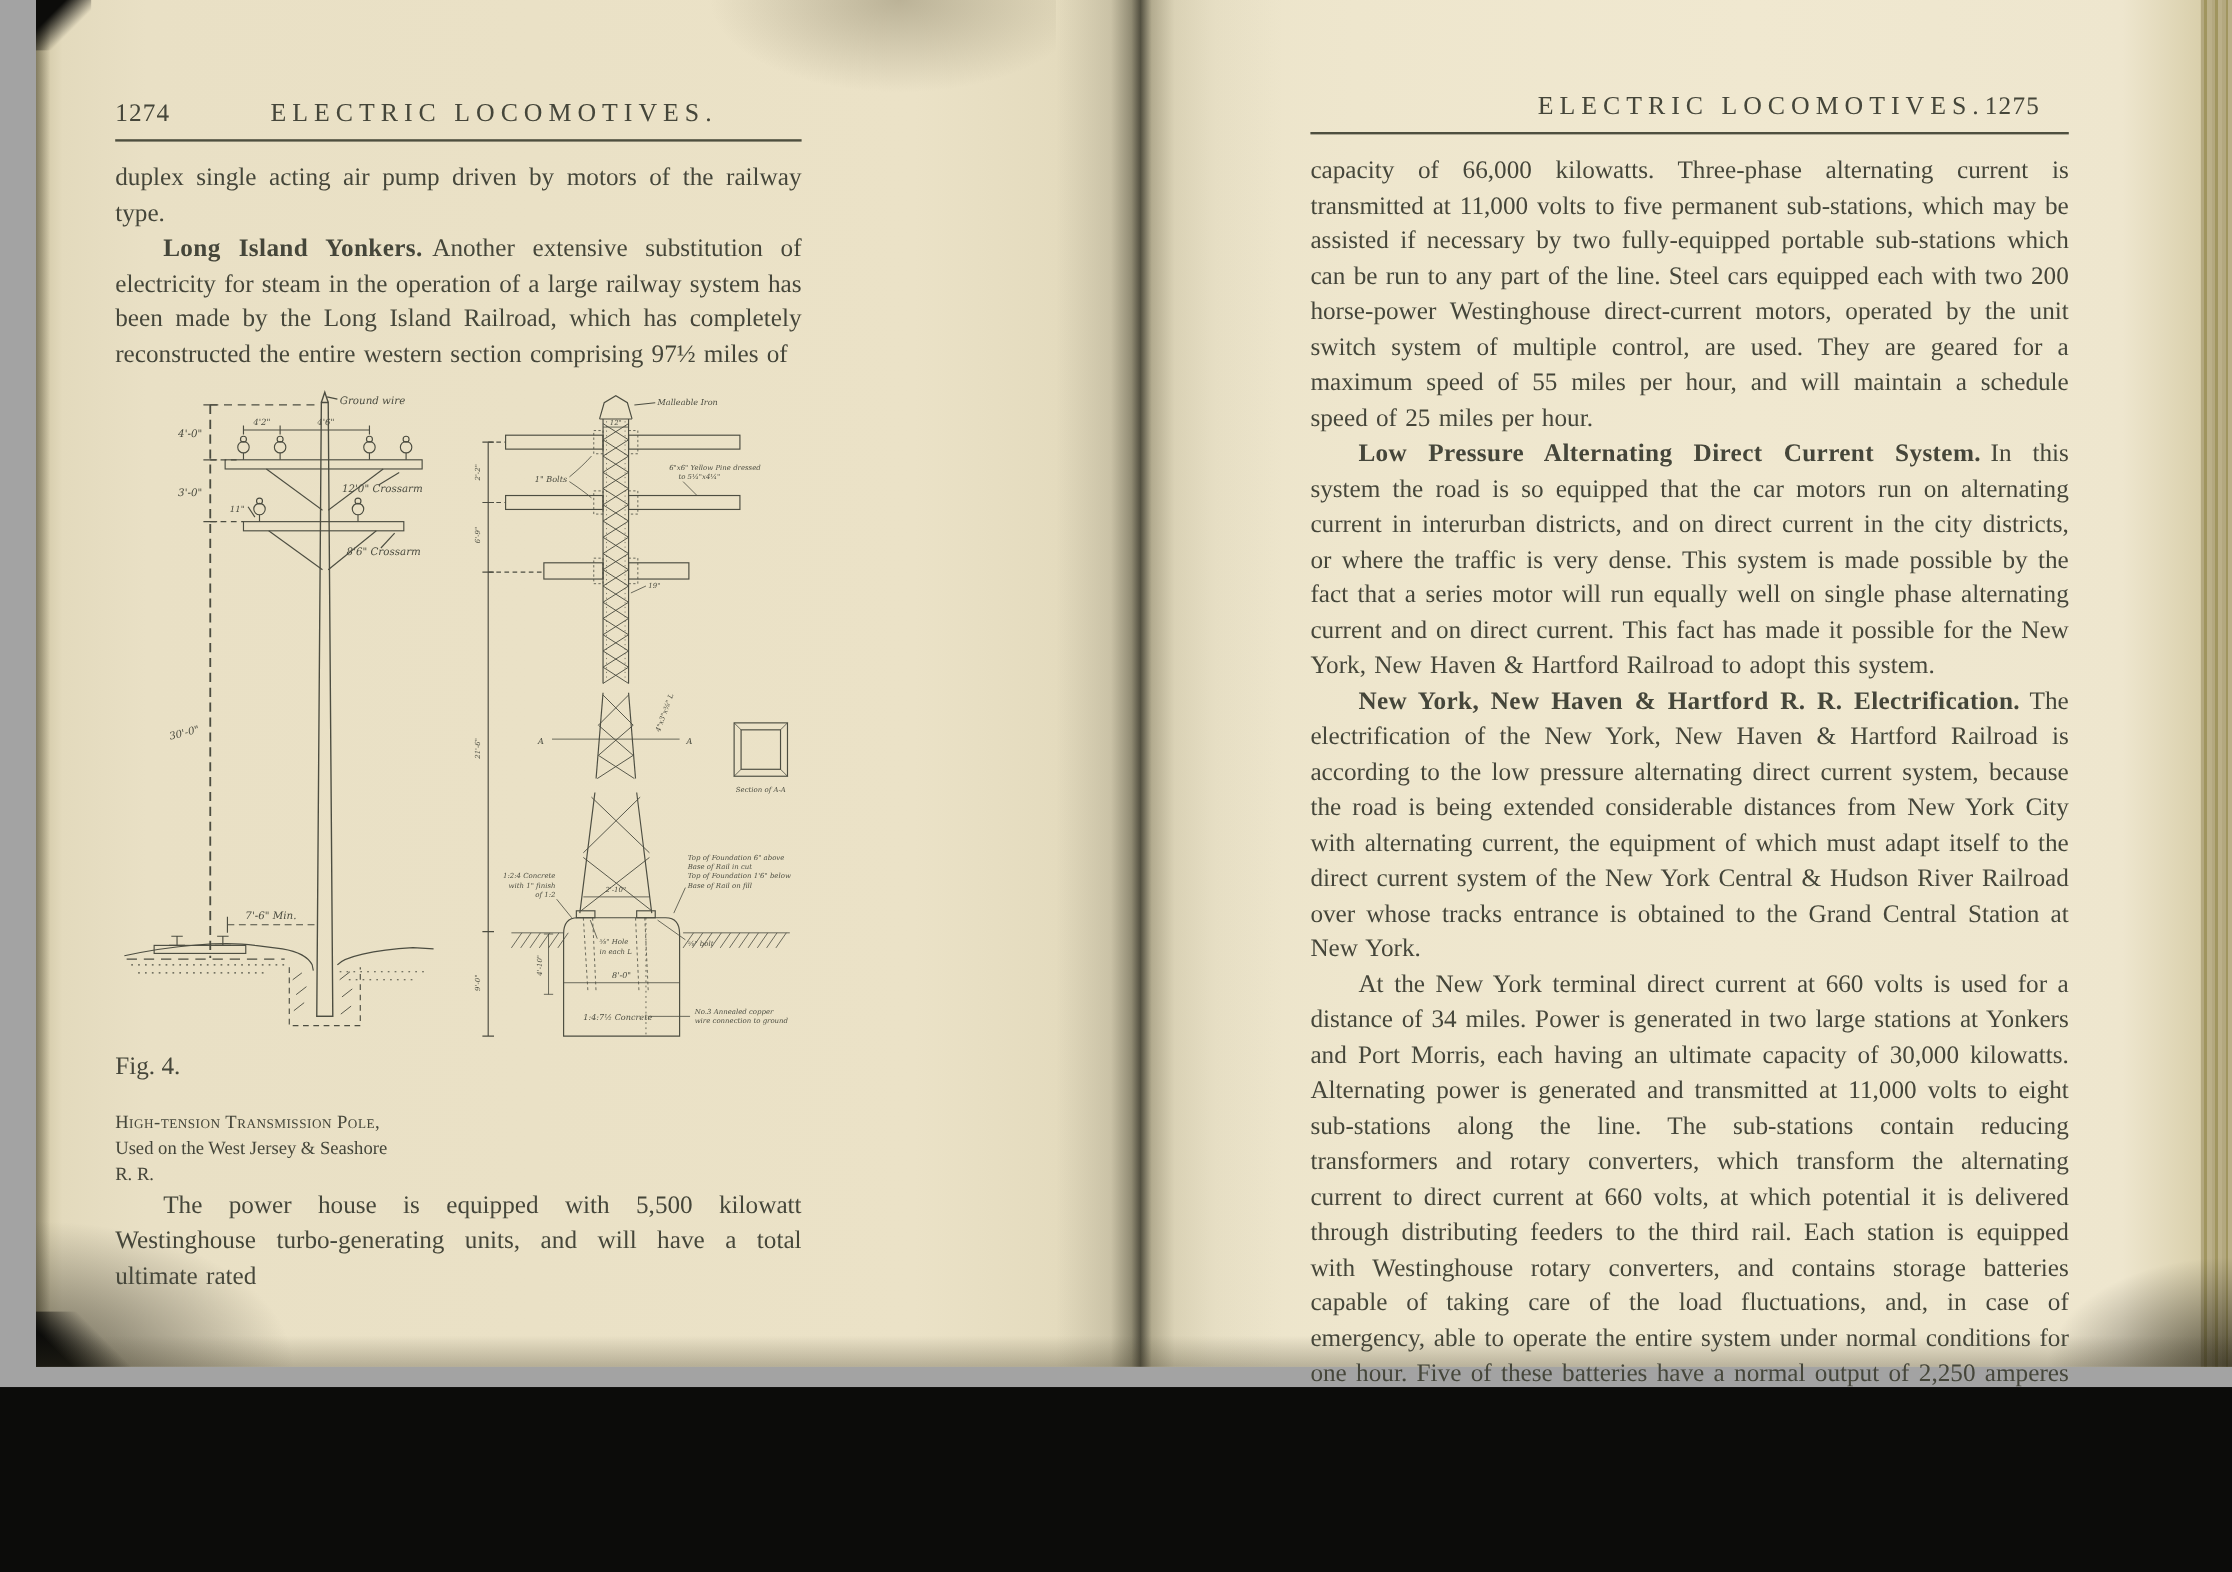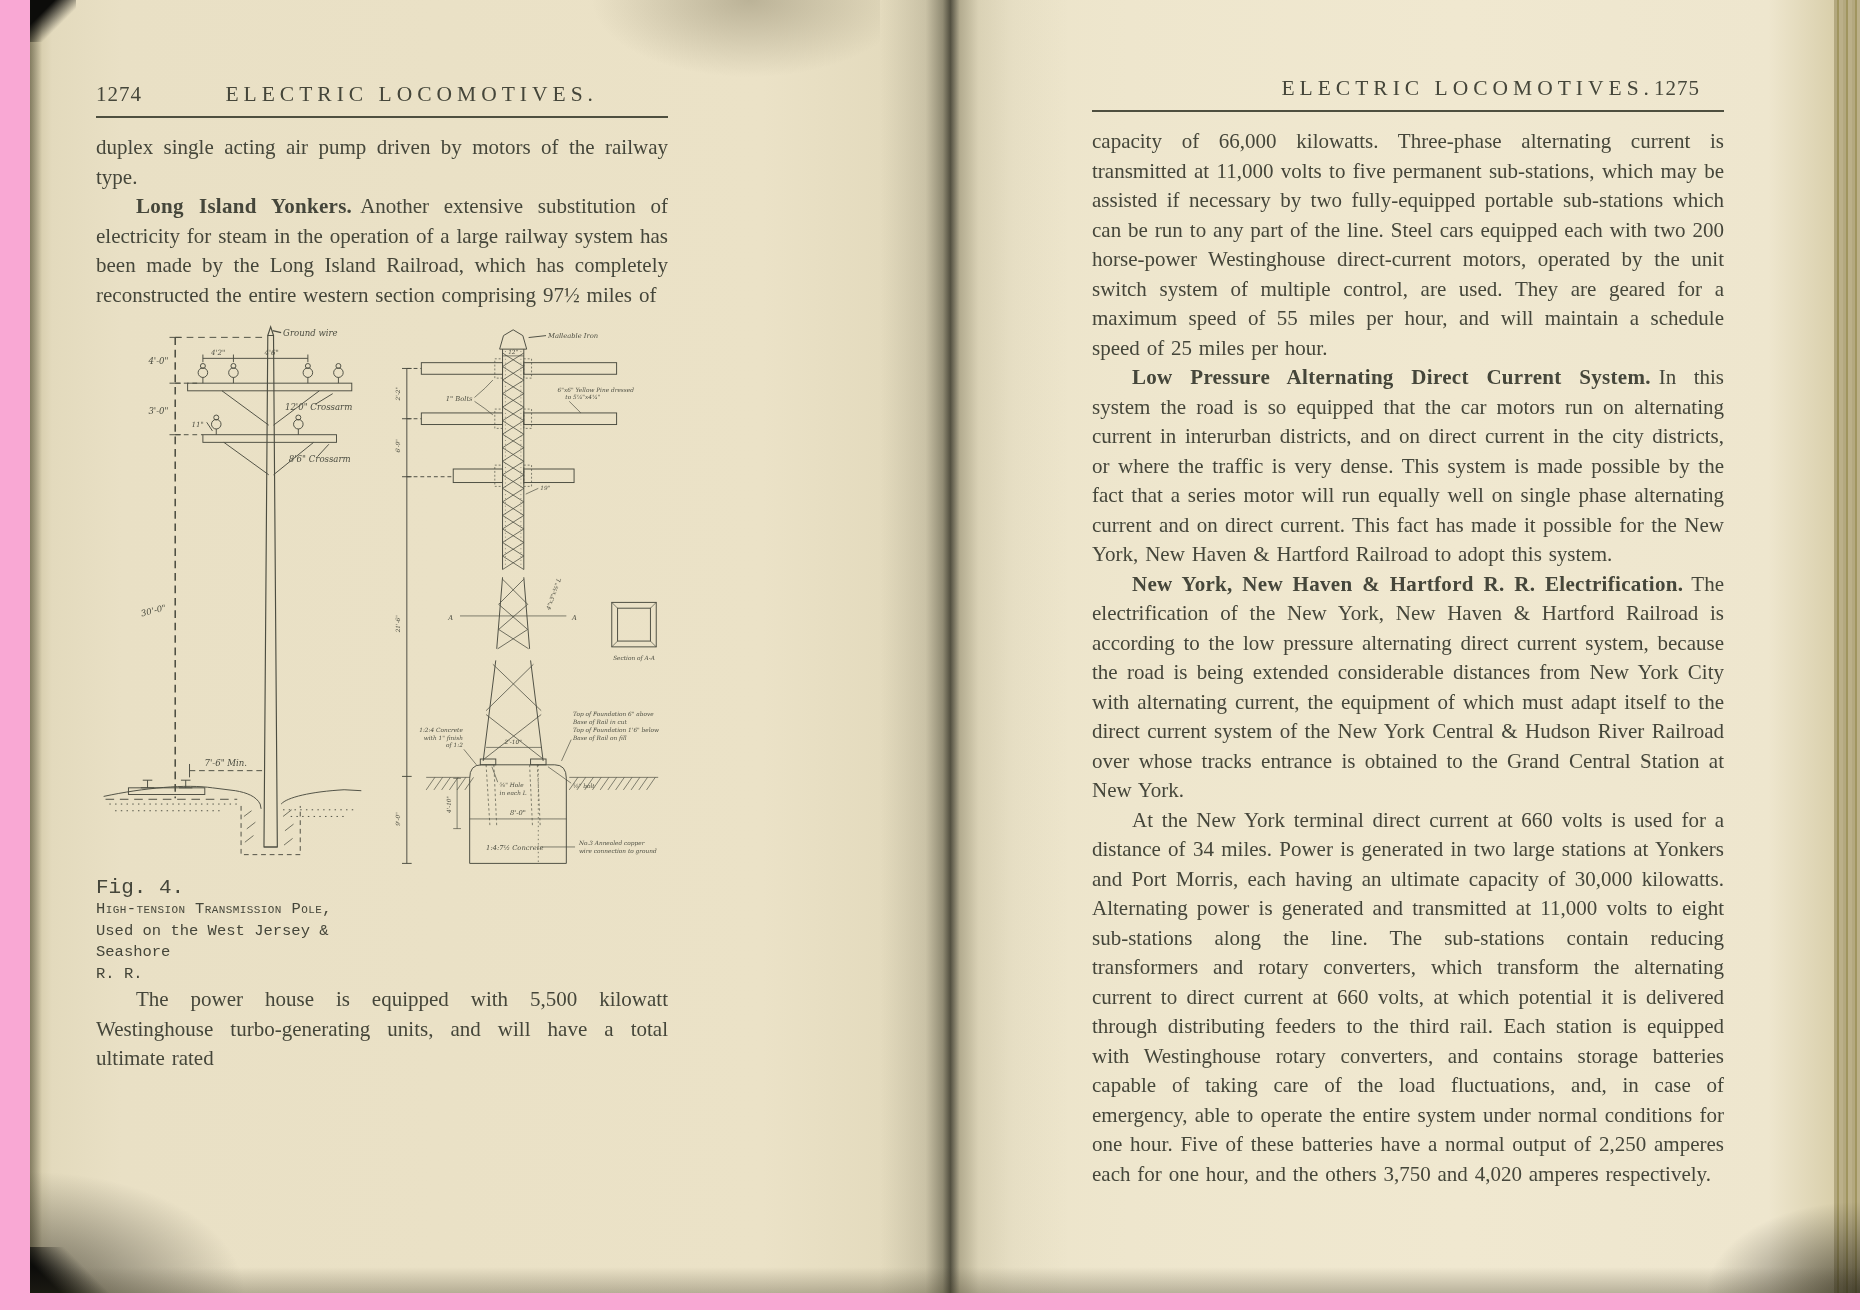--- a/index.html
+++ b/index.html
@@ -1,16 +1,16 @@
 <!DOCTYPE html>
 <html><head>
 <meta charset="utf-8">
 <style>
   html,body{margin:0;padding:0;background:#0c0c0a;}
-  .stage{position:relative;width:1860px;height:1310px;overflow:hidden;background:#f9a8d4;
+  .stage{position:relative;width:1860px;height:1156px;overflow:hidden;background:#a3a3a3;
          font-family:"Liberation Serif","DejaVu Serif",serif;color:#45463a;}
   .paper{position:absolute;left:30px;top:0;right:0;bottom:17px;
          background:linear-gradient(90deg,#cdc3a0 0%,#e3dabd 1.2%,#e9e0c5 5%,#ebe2c7 40%,
                     #e4dbbe 46.5%,#ece4ca 53.5%,#eee6cd 60%,#f0e8d0 78%,#eee6ce 95%,#d9cfab 98.6%,#b7ac85 100%);}
   .paper-edge-left{position:absolute;left:30px;top:0;width:12px;height:calc(100% - 17px);
          background:linear-gradient(90deg,rgba(70,66,45,.55),rgba(70,66,45,0));}
   .gutter{position:absolute;left:880px;top:0;width:190px;height:calc(100% - 17px);
          background:linear-gradient(90deg,rgba(98,93,66,0) 0%,rgba(98,93,66,.22) 24%,
                     rgba(74,71,50,.55) 33%,rgba(40,39,27,.78) 37%,rgba(120,113,84,.48) 42%,
                     rgba(160,152,118,.22) 52%,rgba(160,152,118,.08) 70%,rgba(160,152,118,0) 100%);}
@@ -41,22 +41,22 @@
   .pg p{margin:0;text-align:justify;font-size:21px;line-height:29.5px;word-spacing:1.6px;color:#45463a;}
   .first{margin-top:15px !important;}
   .indent{text-indent:40px;}
   b.lead{font-weight:bold;letter-spacing:.3px;margin-right:8px;}
 
   .figs{display:flex;margin-top:14px;}
   .fig{text-align:left;}
   .fig svg{display:block;margin:0 auto;}
   .figno{font-size:21px;margin-top:8px;color:#45463a;}
   .figtitle{font-size:15.5px;line-height:21.5px;color:#45463a;}
-  .sc{font-variant:small-caps;letter-spacing:.4px;}
-  .cap-block{margin-top:2px;font-family:Liberation Mono, monospace;}
+  .sc{font-variant:small-caps;letter-spacing:.4px;margin-top:24px;}
+  .cap-block{margin-top:2px;}
 
   svg .draw{stroke:#4c4d41;fill:none;stroke-width:1;}
   svg text{stroke:none;fill:#4c4d41;}
   .f-lbl{font:italic 9px "DejaVu Serif",serif;}
   .f-sm{font:italic 7.5px "DejaVu Serif",serif;}
   .f-xs{font:italic 6px "DejaVu Serif",serif;}
   .f-x7{font:italic 7px "DejaVu Serif",serif;}
 </style>
 </head>
 <body>

